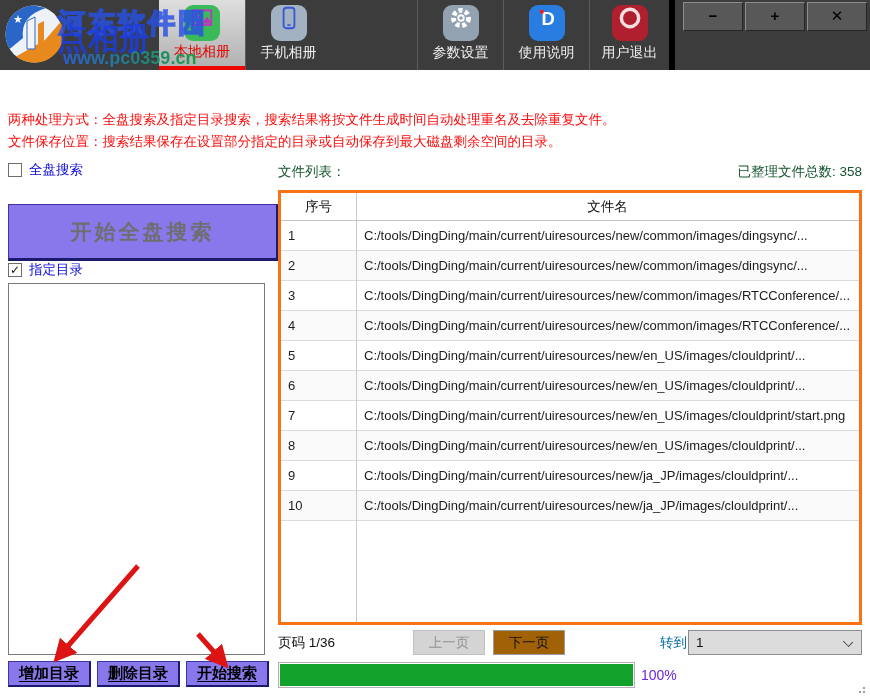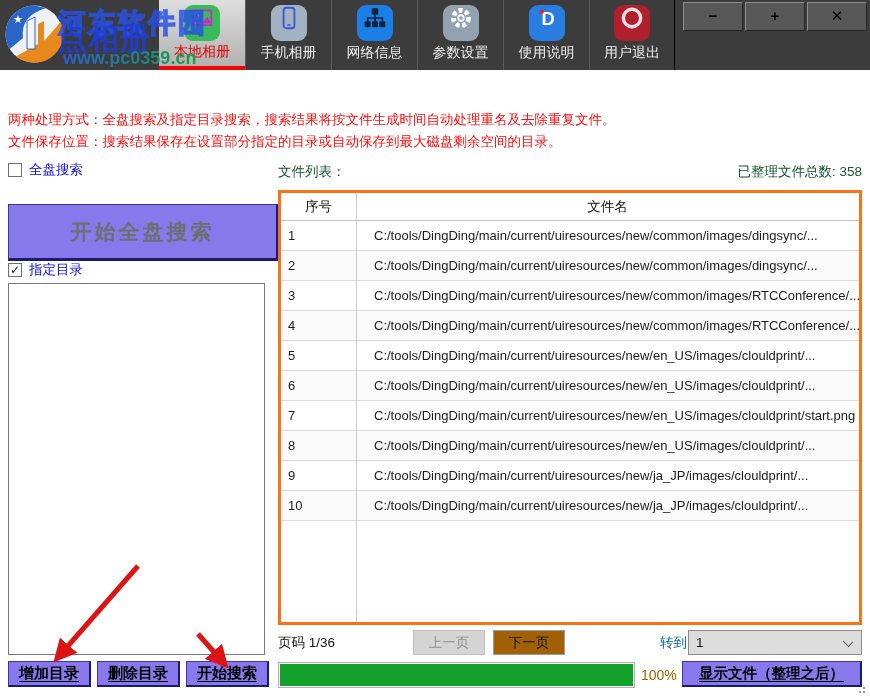--- a/index.html
+++ b/index.html
@@ -5,21 +5,21 @@
   * { margin:0; padding:0; box-sizing:border-box; }
   html,body { background:#fff; }
   body { font-family:"Liberation Sans","DejaVu Sans",sans-serif; }
   #app { position:relative; width:870px; height:697px; background:#fff; overflow:hidden; }
   .abs { position:absolute; }
 
   
   .toolbar { position:absolute; left:0; top:0; width:870px; height:70px; background:#3c3c3c; }
   .tab { position:absolute; top:0; width:86px; height:70px; cursor:pointer; }
   .tab.inactive { border-left:1px solid #5d5d5d; }
-  .tab.last { border-right:1px solid #000000; }
+  .tab.last { border-right:6px solid #000000; }
   .tab.active { background:linear-gradient(#dedede,#b2b2b2); border-bottom:4px solid #ee0600; }
   .ticon { display:block; width:36px; height:36px; border-radius:9px; margin:5px auto 0; position:relative; }
   .ticon svg { display:block; width:26px; height:26px; margin:5px; }
   .tlabel { position:absolute; left:0; right:0; bottom:8px; text-align:center; font-size:14px; color:#efefef; }
   .tab.active .tlabel { color:#e00000; bottom:5px; }
   .winbtn { position:absolute; top:2px; width:60px; height:29px; background:#585858;
     border:1px solid #262626; border-top-color:#8d8d8d; border-left-color:#8d8d8d;
     color:#000; font-size:15px; font-weight:bold; text-align:center; line-height:26px; cursor:pointer; }
 
   
@@ -55,35 +55,35 @@
 
   
   .ftable { position:absolute; left:278px; top:190px; width:584px; height:435px; border:3px solid #f97316; background:#fff; }
   .fhead { display:flex; height:28px; border-bottom:1px solid #c4c4c4; font-size:13.5px; color:#111; }
   .fhead .c1 { width:75px; display:flex; align-items:center; justify-content:center; }
   .fhead .c2 { flex:1; display:flex; align-items:center; justify-content:center; }
   .colsep { position:absolute; left:75px; top:0; bottom:0; width:1px; background:#cacaca; }
   .frow { display:flex; height:30px; border-bottom:1px solid #dcdcdc; font-size:13px; color:#1c1c1c; cursor:default; }
   .frow:nth-child(even) { background:#fafafa; }
   .frow .c1 { width:75px; display:flex; align-items:center; padding-left:7px; }
-  .frow .c2 { flex:1; display:flex; align-items:center; padding-left:8px; overflow:hidden; white-space:nowrap;margin-left:10px; }
+  .frow .c2 { flex:1; display:flex; align-items:center; padding-left:8px; overflow:hidden; white-space:nowrap; }
 
   
   .pgbtn { position:absolute; top:630px; width:72px; height:25px; font-size:13.5px; font-family:inherit; cursor:pointer; }
   .pgprev { left:413px; background:#d4d4d4; border:1px solid #c0c0c0; color:#929292; }
   .pgnext { left:493px; background:#a16207; border:1px solid #9c9c9c; color:#111; }
   .goto { position:absolute; left:688px; top:630px; width:174px; height:25px; background:#dcdcdc; border:1px solid #8e8e8e;
           font-size:13.5px; color:#111; line-height:23px; padding-left:7px; cursor:pointer; }
   .chev { position:absolute; right:9px; top:7px; width:8px; height:8px; border-right:1.6px solid #444;
           border-bottom:1.6px solid #444; transform:rotate(45deg) scale(1,.8); }
 
   
   .progress { position:absolute; left:278px; top:662px; width:357px; height:26px; border:1px solid #b2b2b2; background:#fff; padding:1px; }
   .pfill { height:100%; background:#12a22c; }
-  .pct { position:absolute; left:641px; top:667px; font-size:14px; color:#a16207; }
+  .pct { position:absolute; left:641px; top:667px; font-size:14px; color:#6d28d9; }
 
   .arrows { position:absolute; left:0; top:0; z-index:40; pointer-events:none; }
   .grip { position:absolute; right:5px; bottom:4px; width:10px; height:10px; }
   .grip::after { content:""; position:absolute; width:2px; height:2px; background:#9a9a9a; right:0; bottom:0;
                  box-shadow:-4px 0 #9a9a9a, 0 -4px #9a9a9a; }
 </style>
 </head>
 <body>
 
 <div id="app">
@@ -114,32 +114,20 @@
     <div class="tab inactive" style="left:245px">
       <span class="ticon" style="background:#a3b2c2">
         <svg viewBox="0 0 24 24">
             <rect x="7" y="2.5" width="10" height="19" rx="2.6" fill="none" stroke="#3a56d4" stroke-width="1.7"></rect>
             <line x1="10.5" y1="18.5" x2="13.5" y2="18.5" stroke="#3a56d4" stroke-width="1.5"></line>
           </svg>
       </span>
       <span class="tlabel">手机相册</span>
     </div>
 
-    <div class="tab inactive" style="left:331px">
-      <span class="ticon" style="background:#1a80e8">
-        <svg viewBox="0 0 24 24">
-            <rect x="9" y="3" width="6" height="6" rx="1" fill="#10223c"></rect>
-            <rect x="2.5" y="15" width="5.5" height="5.5" rx="1" fill="#10223c"></rect>
-            <rect x="9.2" y="15" width="5.5" height="5.5" rx="1" fill="#10223c"></rect>
-            <rect x="16" y="15" width="5.5" height="5.5" rx="1" fill="#10223c"></rect>
-            <path d="M12 9 v3 M5.2 15 v-3 h13.6 v3 M12 12 v3" fill="none" stroke="#10223c" stroke-width="1.6"></path>
-          </svg>
-      </span>
-      <span class="tlabel">网络信息</span>
-    </div>
 
     <div class="tab inactive" style="left:417px">
       <span class="ticon" style="background:#93a2b0">
         <svg viewBox="0 0 24 24">
             <circle cx="12" cy="12" r="7" fill="none" stroke="#fff" stroke-width="4.4" stroke-dasharray="3.7 2.4"></circle>
             <circle cx="12" cy="12" r="3.4" fill="#fff"></circle>
             <circle cx="12" cy="12" r="1.7" fill="#93a2b0"></circle>
           </svg>
       </span>
       <span class="tlabel">参数设置</span>
@@ -255,21 +243,20 @@
   <div class="abs" style="left:660px;top:634px;font-size:13.5px;color:#0369a1">转到</div>
   <div class="goto">
     <span>1</span>
     <span class="chev"></span>
   </div>
 
   <div class="progress">
       <div class="pfill"></div>
     </div>
   <div class="pct">100%</div>
-  <button class="pbtn showbtn">显示文件（整理之后）</button>
 
   <svg class="arrows" width="870" height="697">
     <defs>
       <marker id="ah" markerWidth="4.6" markerHeight="4.6" refX="2.6" refY="2.3" orient="auto">
         <path d="M0 0 L4.6 2.3 L0 4.6 Z" fill="#dd1414"></path>
       </marker>
     </defs>
     <line x1="138" y1="566" x2="60" y2="655" stroke="#dd1414" stroke-width="5" marker-end="url(#ah)"></line>
     <line x1="198" y1="634" x2="222" y2="661" stroke="#dd1414" stroke-width="5" marker-end="url(#ah)"></line>
   </svg>

